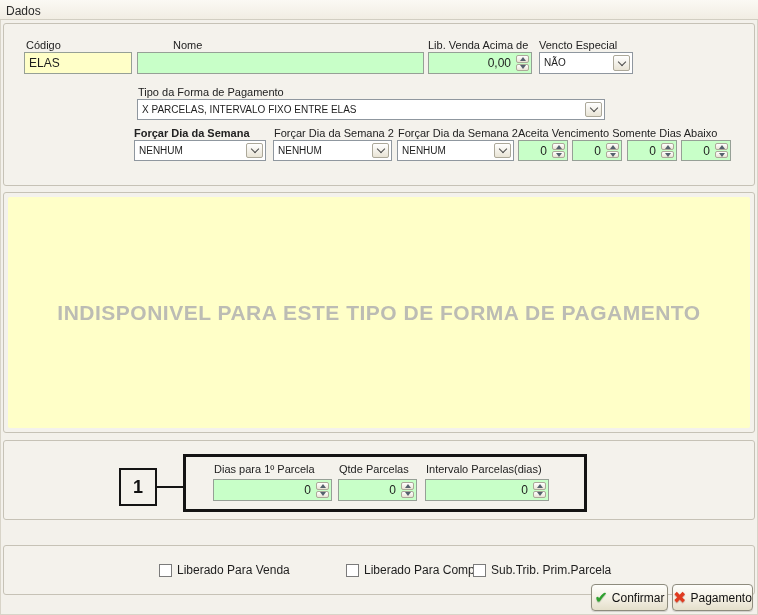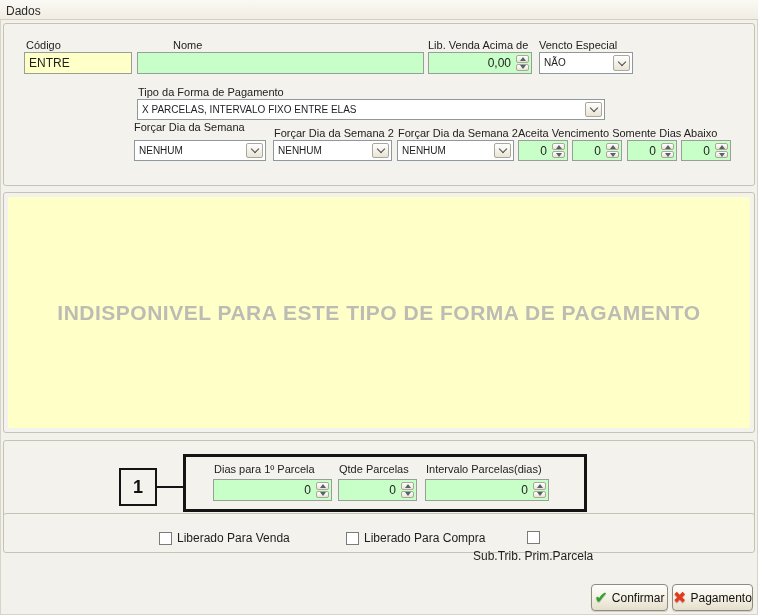--- a/index.html
+++ b/index.html
@@ -22,21 +22,21 @@
   .hdr-label { position:absolute; left:6px; top:4px; font-size:12px; color:#2a2a2a; }
 
   .panel {
     position:absolute; left:3px; width:752px;
     background:#f4f2ec;
     border:1px solid #c6c2b6; border-radius:3px;
   }
   #panel-fields   { top:23px;  height:163px; }
   #panel-yellow   { top:192px; height:241px; }
   #panel-parcelas { top:440px; height:80px;  }
-  #panel-checks   { top:513px; height:40px;  }
+  #panel-checks   { top:545px; height:50px;  }
 
   .lbl { position:absolute; white-space:nowrap; color:#222; }
 
   .field {
     position:absolute; height:22px;
     border:1px solid #96a096; font-size:12px;
     line-height:20px; padding:0 4px;
     white-space:nowrap; overflow:hidden;
   }
   .f-yellow { background:#ffffc8; }
@@ -117,21 +117,21 @@
 
 <div class="window">
 
   <div class="hdr">
     <span class="hdr-label">Dados</span>
   </div>
 
   <div class="panel" id="panel-fields">
 
     <span class="lbl" style="left:22px; top:15px;">Código</span>
-    <div class="field f-yellow" style="left:20px; top:28px; width:108px;">ENTRE</div>
+    <div class="field f-yellow" style="left:20px; top:28px; width:108px;">ELAS</div>
 
     <span class="lbl" style="left:134px; top:15px;margin-left:35px;">Nome</span>
     <div class="field f-green" style="left:133px; top:28px; width:287px;"></div>
 
     <span class="lbl" style="left:424px; top:15px;">Lib. Venda Acima de</span>
     <div class="spinfield" style="left:424px; top:28px; width:104px;">
       <span>0,00</span>
       <span class="spin-btns">
         <span class="spin-btn">
             <span class="arr-up"></span>
@@ -151,21 +151,21 @@
     </div>
 
     <span class="lbl" style="left:134px; top:62px;">Tipo da Forma de Pagamento</span>
     <div class="combo" style="left:133px; top:75px; width:468px;">
       <span>X PARCELAS, INTERVALO FIXO ENTRE ELAS</span>
       <span class="combo-btn">
           <span class="chev"></span>
         </span>
     </div>
 
-    <span class="lbl" style="left:130px; top:97px;">Forçar Dia da Semana</span>
+    <span class="lbl" style="left:130px; top:103px;font-weight:bold;">Forçar Dia da Semana</span>
     <div class="combo" style="left:130px; top:116px; width:132px;">
       <span>NENHUM</span>
       <span class="combo-btn">
           <span class="chev"></span>
         </span>
     </div>
 
     <span class="lbl" style="left:270px; top:103px;">Forçar Dia da Semana 2</span>
     <div class="combo" style="left:269px; top:116px; width:119px;">
       <span>NENHUM</span>
@@ -284,21 +284,21 @@
 
   <div class="panel" id="panel-checks">
     <div class="checkbox" style="left:155px;">
       <span class="cb-box"></span>
       <span class="cb-label">Liberado Para Venda</span>
     </div>
     <div class="checkbox" style="left:342px;">
       <span class="cb-box"></span>
       <span class="cb-label">Liberado Para Compra</span>
     </div>
-    <div class="checkbox" style="left:469px;flex-direction:column;">
+    <div class="checkbox" style="left:469px;">
       <span class="cb-box"></span>
       <span class="cb-label">Sub.Trib. Prim.Parcela</span>
     </div>
   </div>
 
   <div class="btn" id="btn-confirm">
     <span class="ic ic-check">✔</span>
     <span>Confirmar</span>
   </div>
   <div class="btn" id="btn-cancel">

